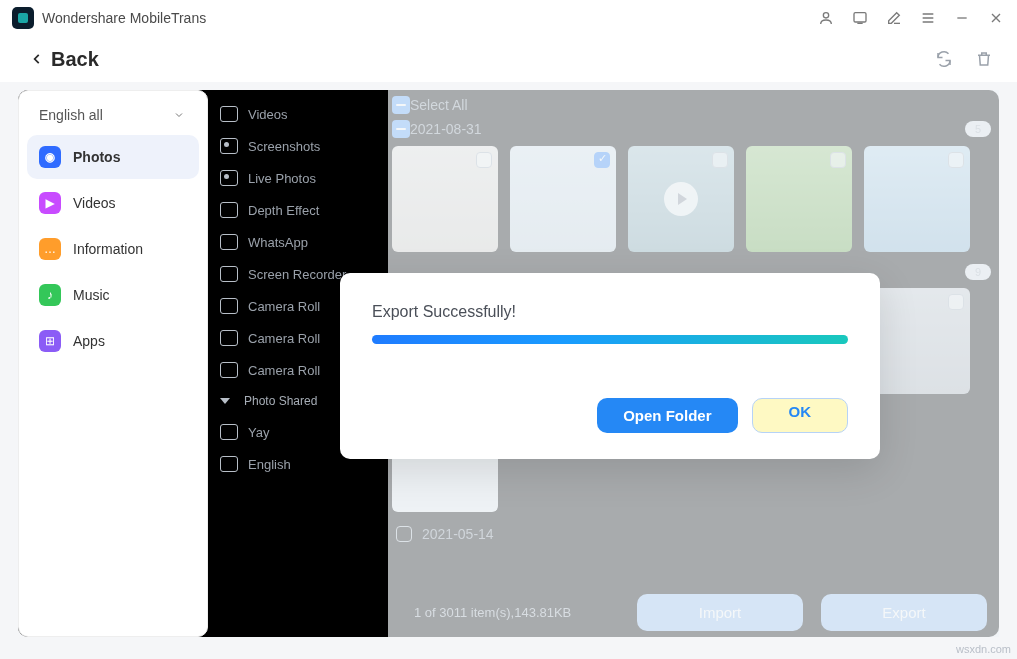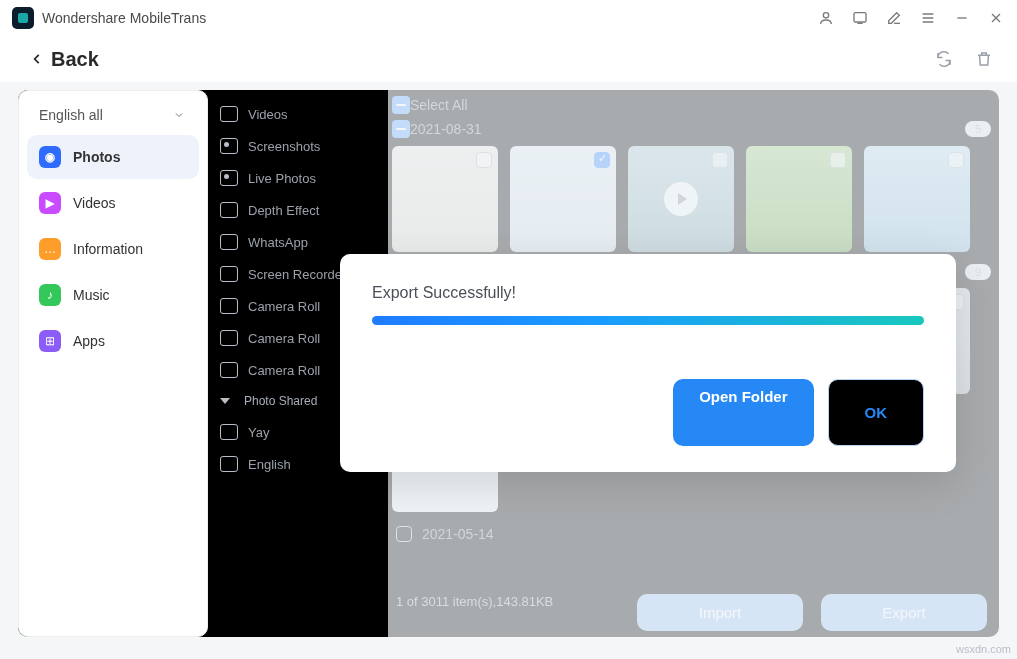--- a/index.html
+++ b/index.html
@@ -63,36 +63,36 @@
   .t6 { background: linear-gradient(#eceef1,#dadde2); }
   .t7 { background: linear-gradient(#e0e5d5,#ccd3bf); }
   .t8 { background: linear-gradient(#6fae5e,#4e8b3e); }
   .t9 { background: #f5f1ec; }
   .t10 { background: linear-gradient(#c9cdd3,#b0b5bc); }
   .t11 { background: #eceff2; }
 
   .date-row { display: flex; align-items: center; gap: 10px; padding: 10px 0 4px 4px; color: #8a929d; font-size: 14px; }
   .date-row .cb2 { width: 16px; height: 16px; border: 1.5px solid #b0b8c3; border-radius: 4px; }
 
-  .footer { display: flex; align-items: flex-start; gap: 12px; padding: 8px 4px 2px 4px; color: #a2a9b2; font-size: 13px; margin-top: auto; }
+  .footer { display: flex; align-items: center; gap: 12px; padding: 8px 4px 2px 4px; color: #a2a9b2; font-size: 13px; margin-top: auto; margin-left: 18px; }
   .btn { padding: 10px 0; width: 166px; border-radius: 10px; text-align: center; font-size: 15px; color: #fff; cursor: pointer; }
   .btn.import { background: #9bc2f3; }
   .btn.export { background: #9bc2f3; }
 
   
   .dim { position: absolute; inset: 0; background: rgba(240,243,247,0.7); pointer-events: none; }
 
   
-  .modal { position: absolute; left: 340px; top: 254px; width: 616px; background: #fff; border-radius: 10px; box-shadow: 0 12px 40px rgba(0,0,0,0.12); padding: 30px 32px 26px 32px; z-index: 20; }
+  .modal { position: absolute; left: 340px; top: 273px; width: 540px; background: #fff; border-radius: 10px; box-shadow: 0 12px 40px rgba(0,0,0,0.12); padding: 30px 32px 26px 32px; z-index: 20; }
   .modal .msg { font-size: 16px; color: #4a4f58; margin-bottom: 14px; }
   .pbar { height: 9px; border-radius: 6px; background: linear-gradient(90deg, #1f7cff 0%, #199bff 40%, #19c8bd 100%); }
   .modal-actions { display: flex; gap: 14px; justify-content: flex-end; margin-top: 54px; }
   .mbtn { padding: 9px 26px; border-radius: 10px; font-size: 15px; font-weight: 600; cursor: pointer; }
   .mbtn.primary { background: #2588f5; color: #fff; }
-  .mbtn.secondary { background: #000000; color: #2588f5; border: 1px solid #b6d3f7; padding: 24px 36px; }
+  .mbtn.secondary { background: #fef9c3; color: #2588f5; border: 1px solid #b6d3f7; padding: 4px 36px; }
 
   .watermark { position: absolute; right: 6px; bottom: 4px; font-size: 11px; color: #b9bfc8; z-index: 30; }
 
   svg { display: block; }
 </style>
 </head>
 <body>
 
 <div class="titlebar">
   <div class="logo">

